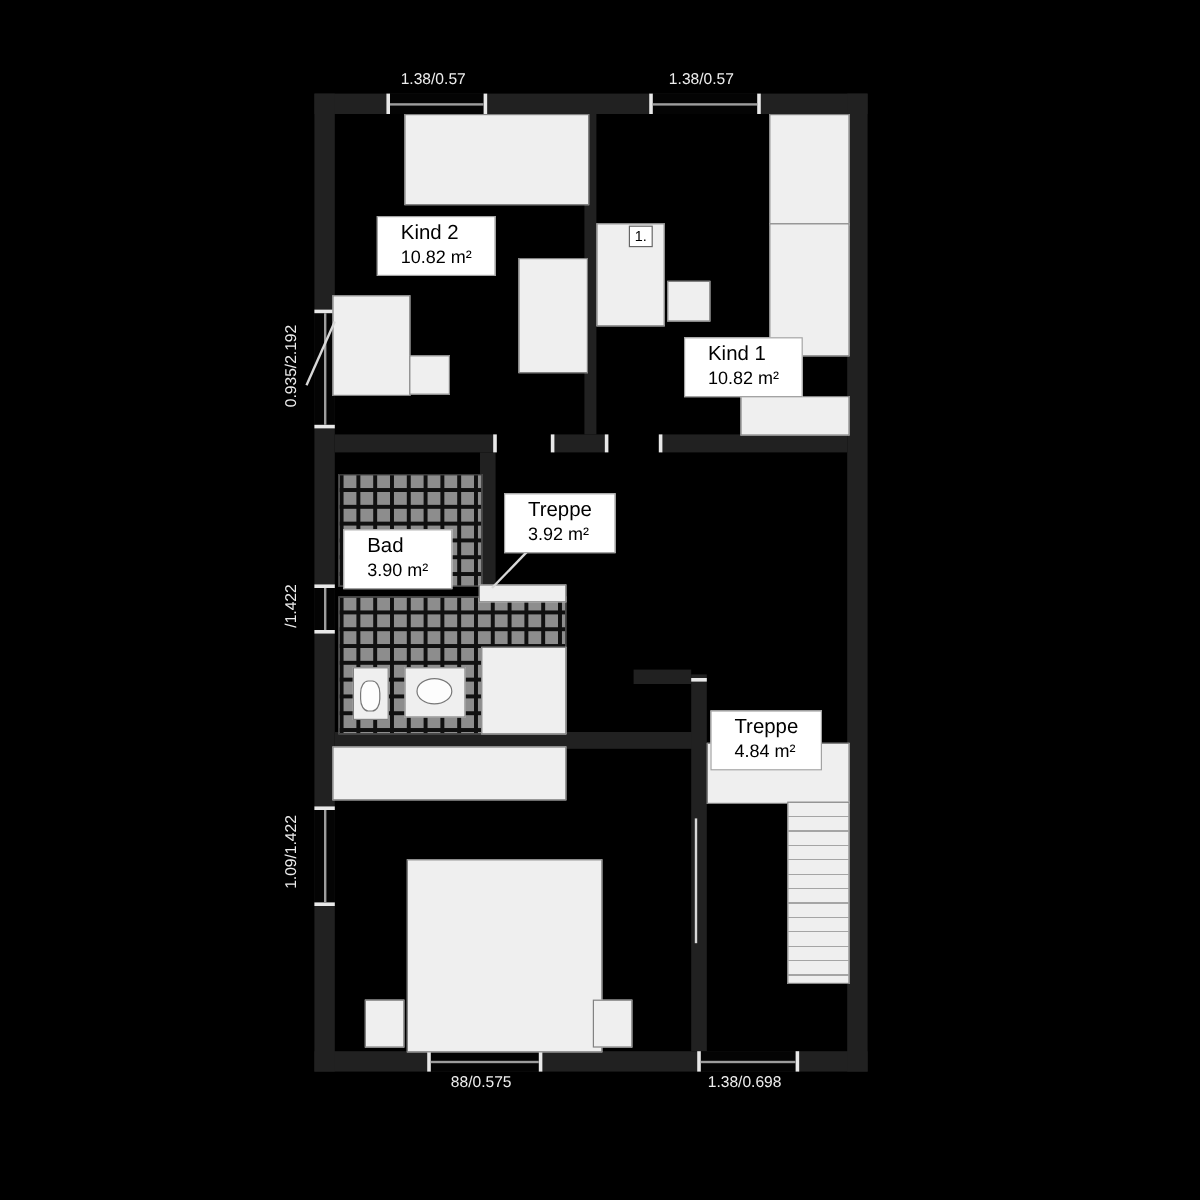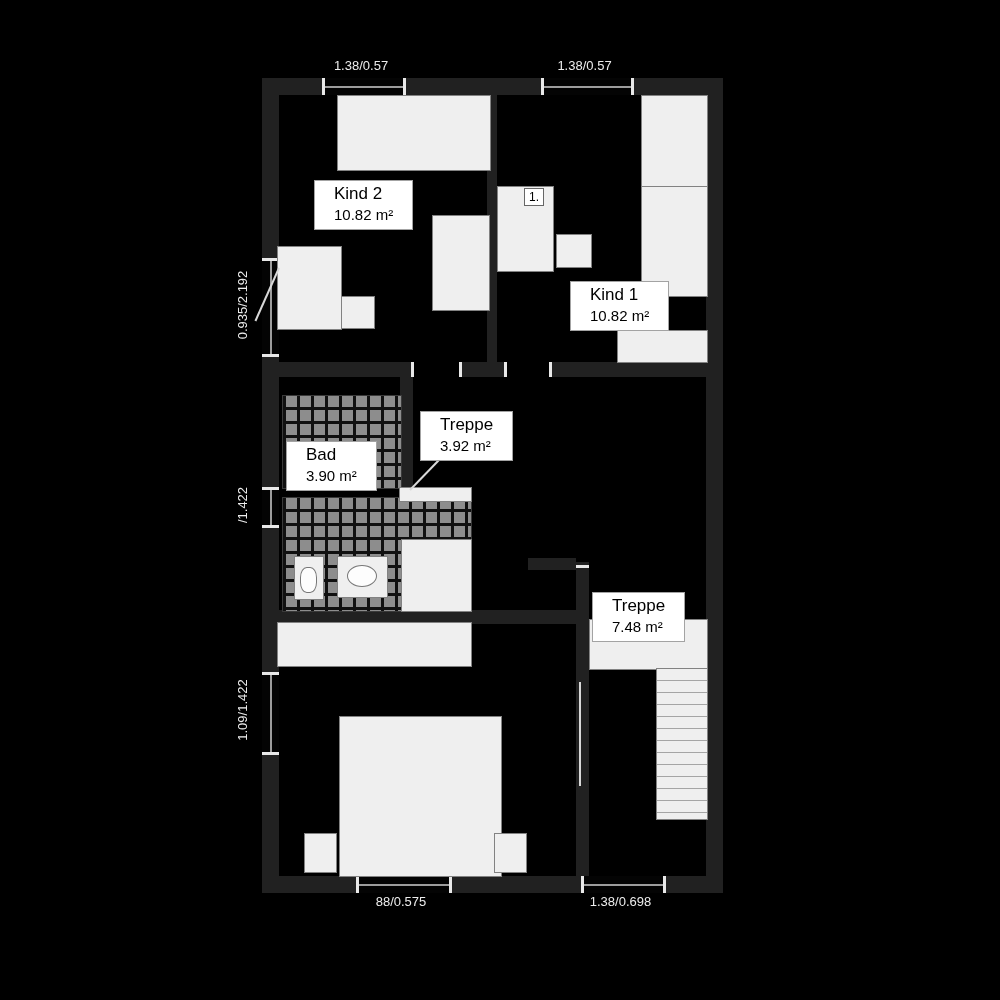--- a/index.html
+++ b/index.html
@@ -107,21 +107,21 @@
   <div class="room-label" style="left:286px;top:441px;">
     <span class="rname">Bad</span>
     <span class="rarea">3.90 m²</span>
   </div>
   <div class="room-label" style="left:420px;top:411px;">
     <span class="rname">Treppe</span>
     <span class="rarea">3.92 m²</span>
   </div>
   <div class="room-label" style="left:592px;top:552px;margin-top:40px;">
     <span class="rname">Treppe</span>
-    <span class="rarea">7.48 m²</span>
+    <span class="rarea">4.84 m²</span>
   </div>
 
   <div class="dim" style="left:322px;top:58px;width:78px;">1.38/0.57</div>
   <div class="dim" style="left:541px;top:58px;width:87px;">1.38/0.57</div>
   <div class="dim vert" style="left:242px;top:305px;">0.935/2.192</div>
   <div class="dim vert" style="left:242px;top:505px;">/1.422</div>
   <div class="dim vert" style="left:242px;top:710px;">1.09/1.422</div>
   <div class="dim" style="left:356px;top:894px;width:90px;">88/0.575</div>
   <div class="dim" style="left:581px;top:894px;width:79px;">1.38/0.698</div>
 

